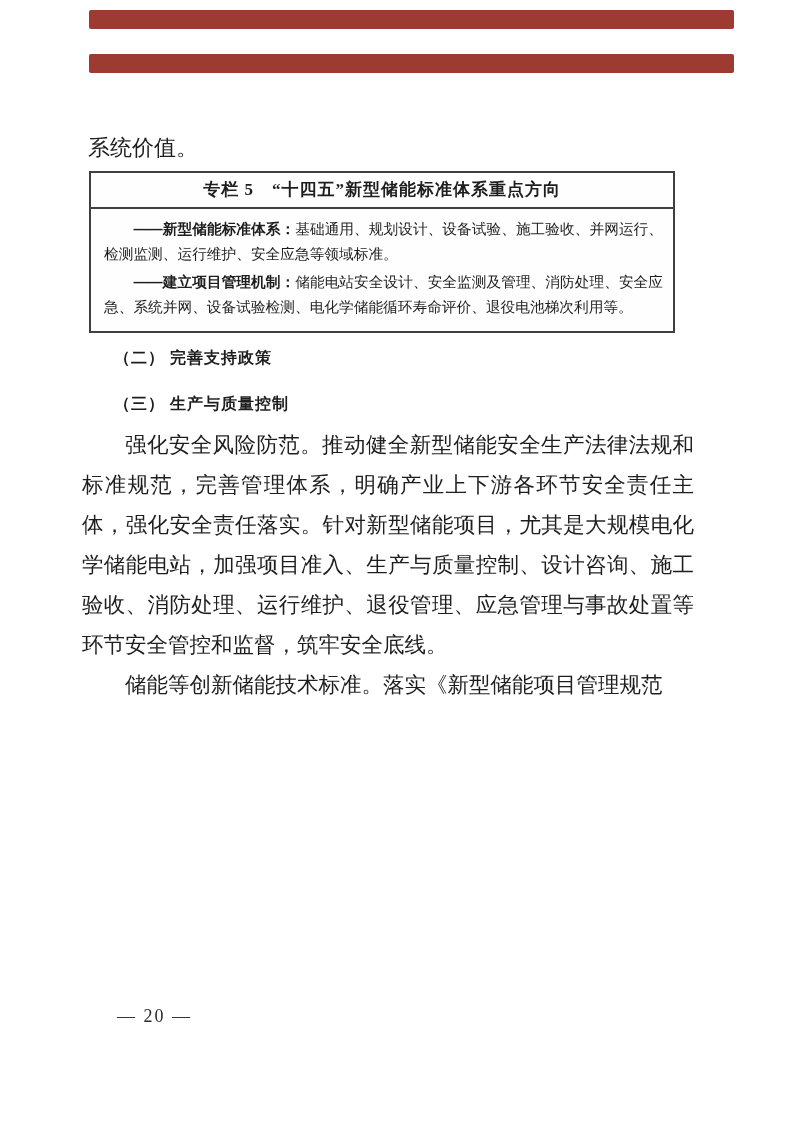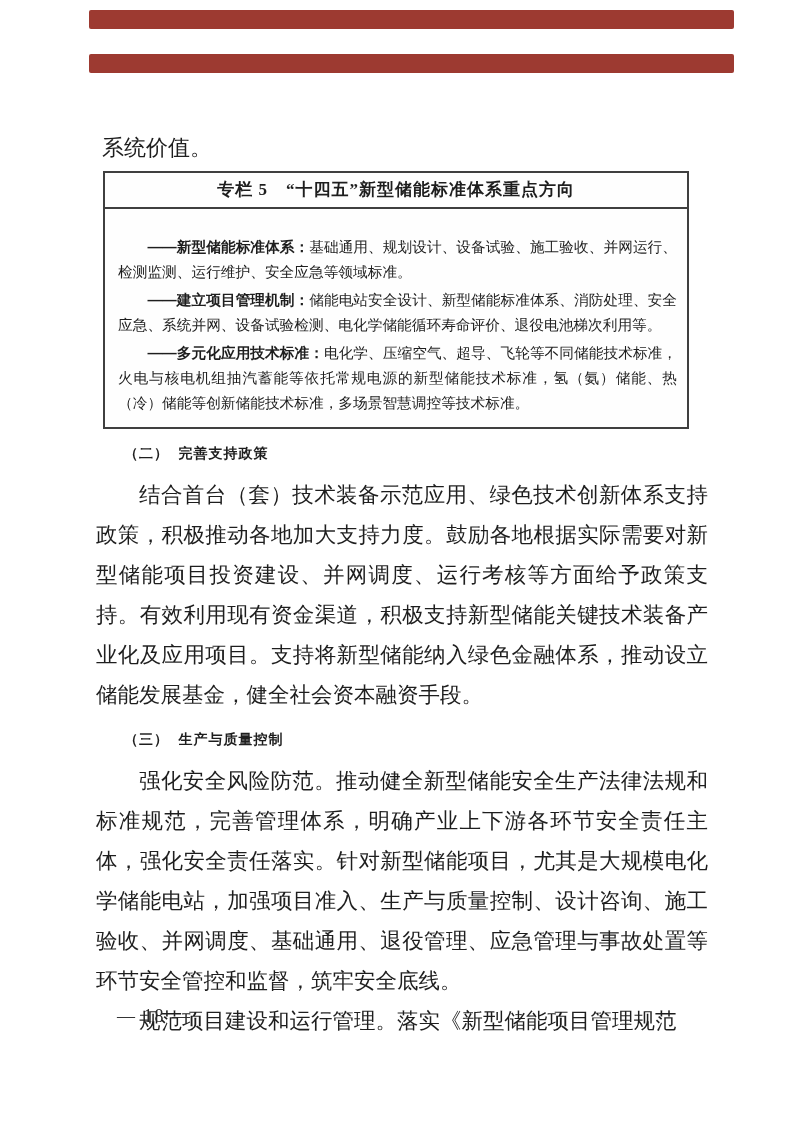--- a/index.html
+++ b/index.html
@@ -14,53 +14,53 @@
   }
   .redact-bar{
     position:absolute;
     left:89px;width:645px;height:19px;
     border-radius:2px;
   }
   .bar1{top:10px;}
   .bar2{top:54px;}
   .content{
     position:absolute;
-    left:96px;top:133px;width:612px;
+    left:82px;top:133px;width:612px;
   }
   .lead{
     margin:0 0 8px 6px;
     font-size:22px;line-height:30px;
   }
   .box{
     box-sizing:border-box;
     width:586px;margin-left:7px;
     border:2px solid #3f3f3f;
     background:#fefefe;
   }
   .box-title{
     font-size:17px;font-weight:bold;
     text-align:center;
     padding:5px 0 6px 0;
     border-bottom:2px solid #3f3f3f;
     letter-spacing:1px;
   }
   .box-body{
-    padding:23px 10px 8px 13px;
+    padding:5px 10px 8px 13px;
     font-size:14.7px;line-height:25px;
     text-align:justify;
   }
   .box-body p{margin:3px 0;text-indent:2em;}
   .blabel{
     font-family:"Liberation Sans","DejaVu Sans",sans-serif;
     font-weight:bold;
   }
   .sec{
     margin:4px 0 0 0;
-    font-size:14px;line-height:42px;
-    font-family:Liberation Mono, monospace;
+    font-size:16px;line-height:42px;
+    font-family:Liberation Serif, serif;
     font-weight:bold;
     text-indent:2em;
     letter-spacing:1px;
   }
   .body-p{
     margin:0;
     font-size:21.5px;line-height:40px;
     text-align:justify;
     text-indent:2em;
   }
@@ -80,29 +80,27 @@
   <div class="redact-bar bar2" style="background: rgb(157, 58, 49);"></div>
 
   <div class="content">
 
     <p class="lead">系统价值。</p>
 
     <div class="box">
       <div class="box-title">专栏 5　“十四五”新型储能标准体系重点方向</div>
       <div class="box-body">
         <p><span class="blabel">——新型储能标准体系：</span><span>基础通用、规划设计、设备试验、施工验收、并网运行、检测监测、运行维护、安全应急等领域标准。</span></p>
-        <p><span class="blabel">——建立项目管理机制：</span><span>储能电站安全设计、新型储能标准体系、消防处理、安全应急、系统并网、设备试验检测、电化学储能循环寿命评价、退役电池梯次利用等。</span></p>
-        <p><span class="blabel">——多元化应用技术标准：</span><span>电化学、压缩空气、超导、飞轮等不同储能技术标准，火电与核电机组抽汽蓄能等依托常规电源的新型储能技术标准，氢（氨）储能、热（冷）储能等创新储能技术标准，多场景智慧调控等技术标准。</span></p>
+        <p><span class="blabel">——建立项目管理机制：</span><span>储能电站安全设计、安全监测及管理、消防处理、安全应急、系统并网、设备试验检测、电化学储能循环寿命评价、退役电池梯次利用等。</span></p>
       </div>
     </div>
 
     <h3 class="sec">（二） 完善支持政策</h3>
-    <p class="body-p">结合首台（套）技术装备示范应用、绿色技术创新体系支持政策，积极推动各地加大支持力度。鼓励各地根据实际需要对新型储能项目投资建设、并网调度、运行考核等方面给予政策支持。有效利用现有资金渠道，积极支持新型储能关键技术装备产业化及应用项目。支持将新型储能纳入绿色金融体系，推动设立储能发展基金，健全社会资本融资手段。</p>
 
     <h3 class="sec">（三） 生产与质量控制</h3>
-    <p class="body-p">强化安全风险防范。推动健全新型储能安全生产法律法规和标准规范，完善管理体系，明确产业上下游各环节安全责任主体，强化安全责任落实。针对新型储能项目，尤其是大规模电化学储能电站，加强项目准入、生产与质量控制、设计咨询、施工验收、并网调度、基础通用、退役管理、应急管理与事故处置等环节安全管控和监督，筑牢安全底线。</p>
-    <p class="body-p">规范项目建设和运行管理。落实《新型储能项目管理规范</p>
+    <p class="body-p">强化安全风险防范。推动健全新型储能安全生产法律法规和标准规范，完善管理体系，明确产业上下游各环节安全责任主体，强化安全责任落实。针对新型储能项目，尤其是大规模电化学储能电站，加强项目准入、生产与质量控制、设计咨询、施工验收、消防处理、运行维护、退役管理、应急管理与事故处置等环节安全管控和监督，筑牢安全底线。</p>
+    <p class="body-p">储能等创新储能技术标准。落实《新型储能项目管理规范</p>
 
   </div>
 
-  <div class="pageno">— 18 —</div>
+  <div class="pageno">— 20 —</div>
 
 </div>
 
 </body></html>

